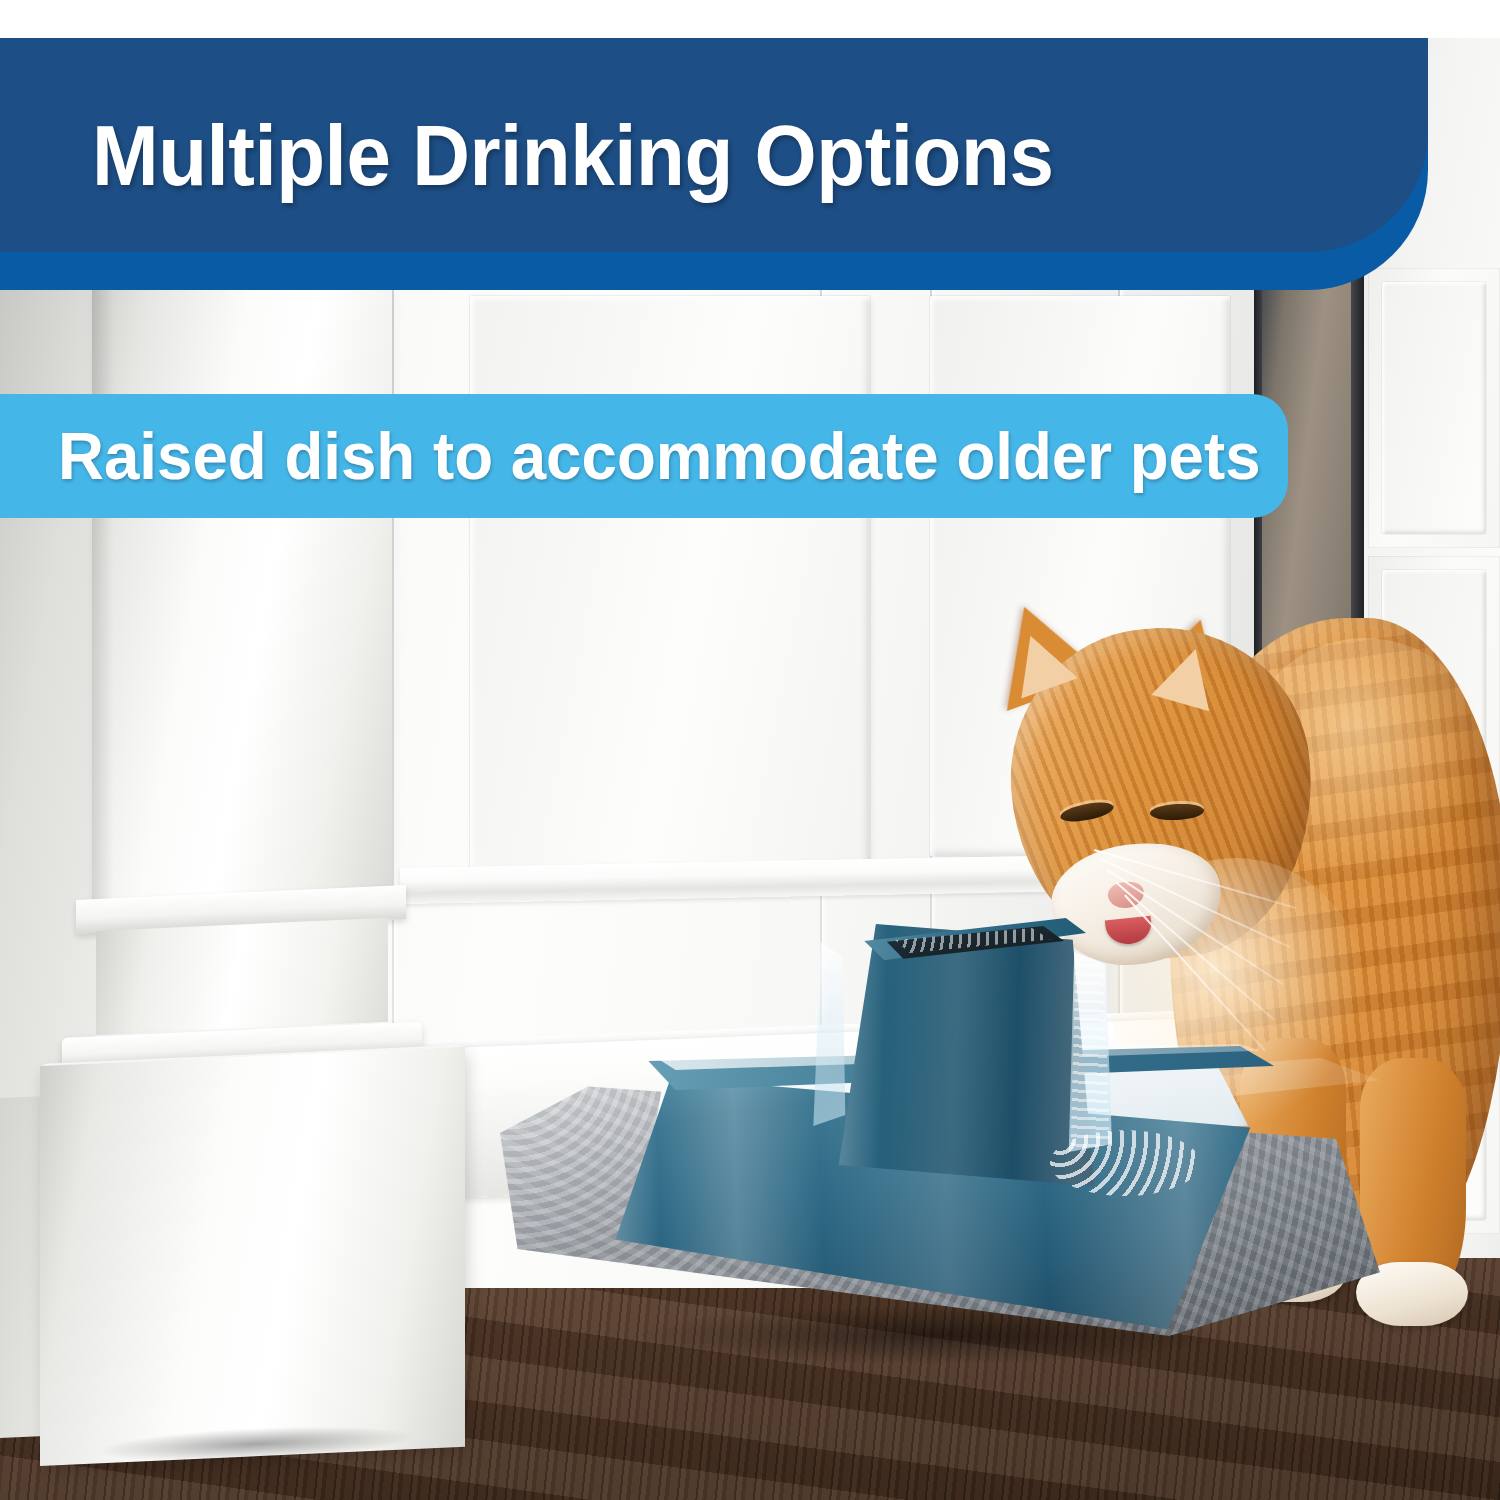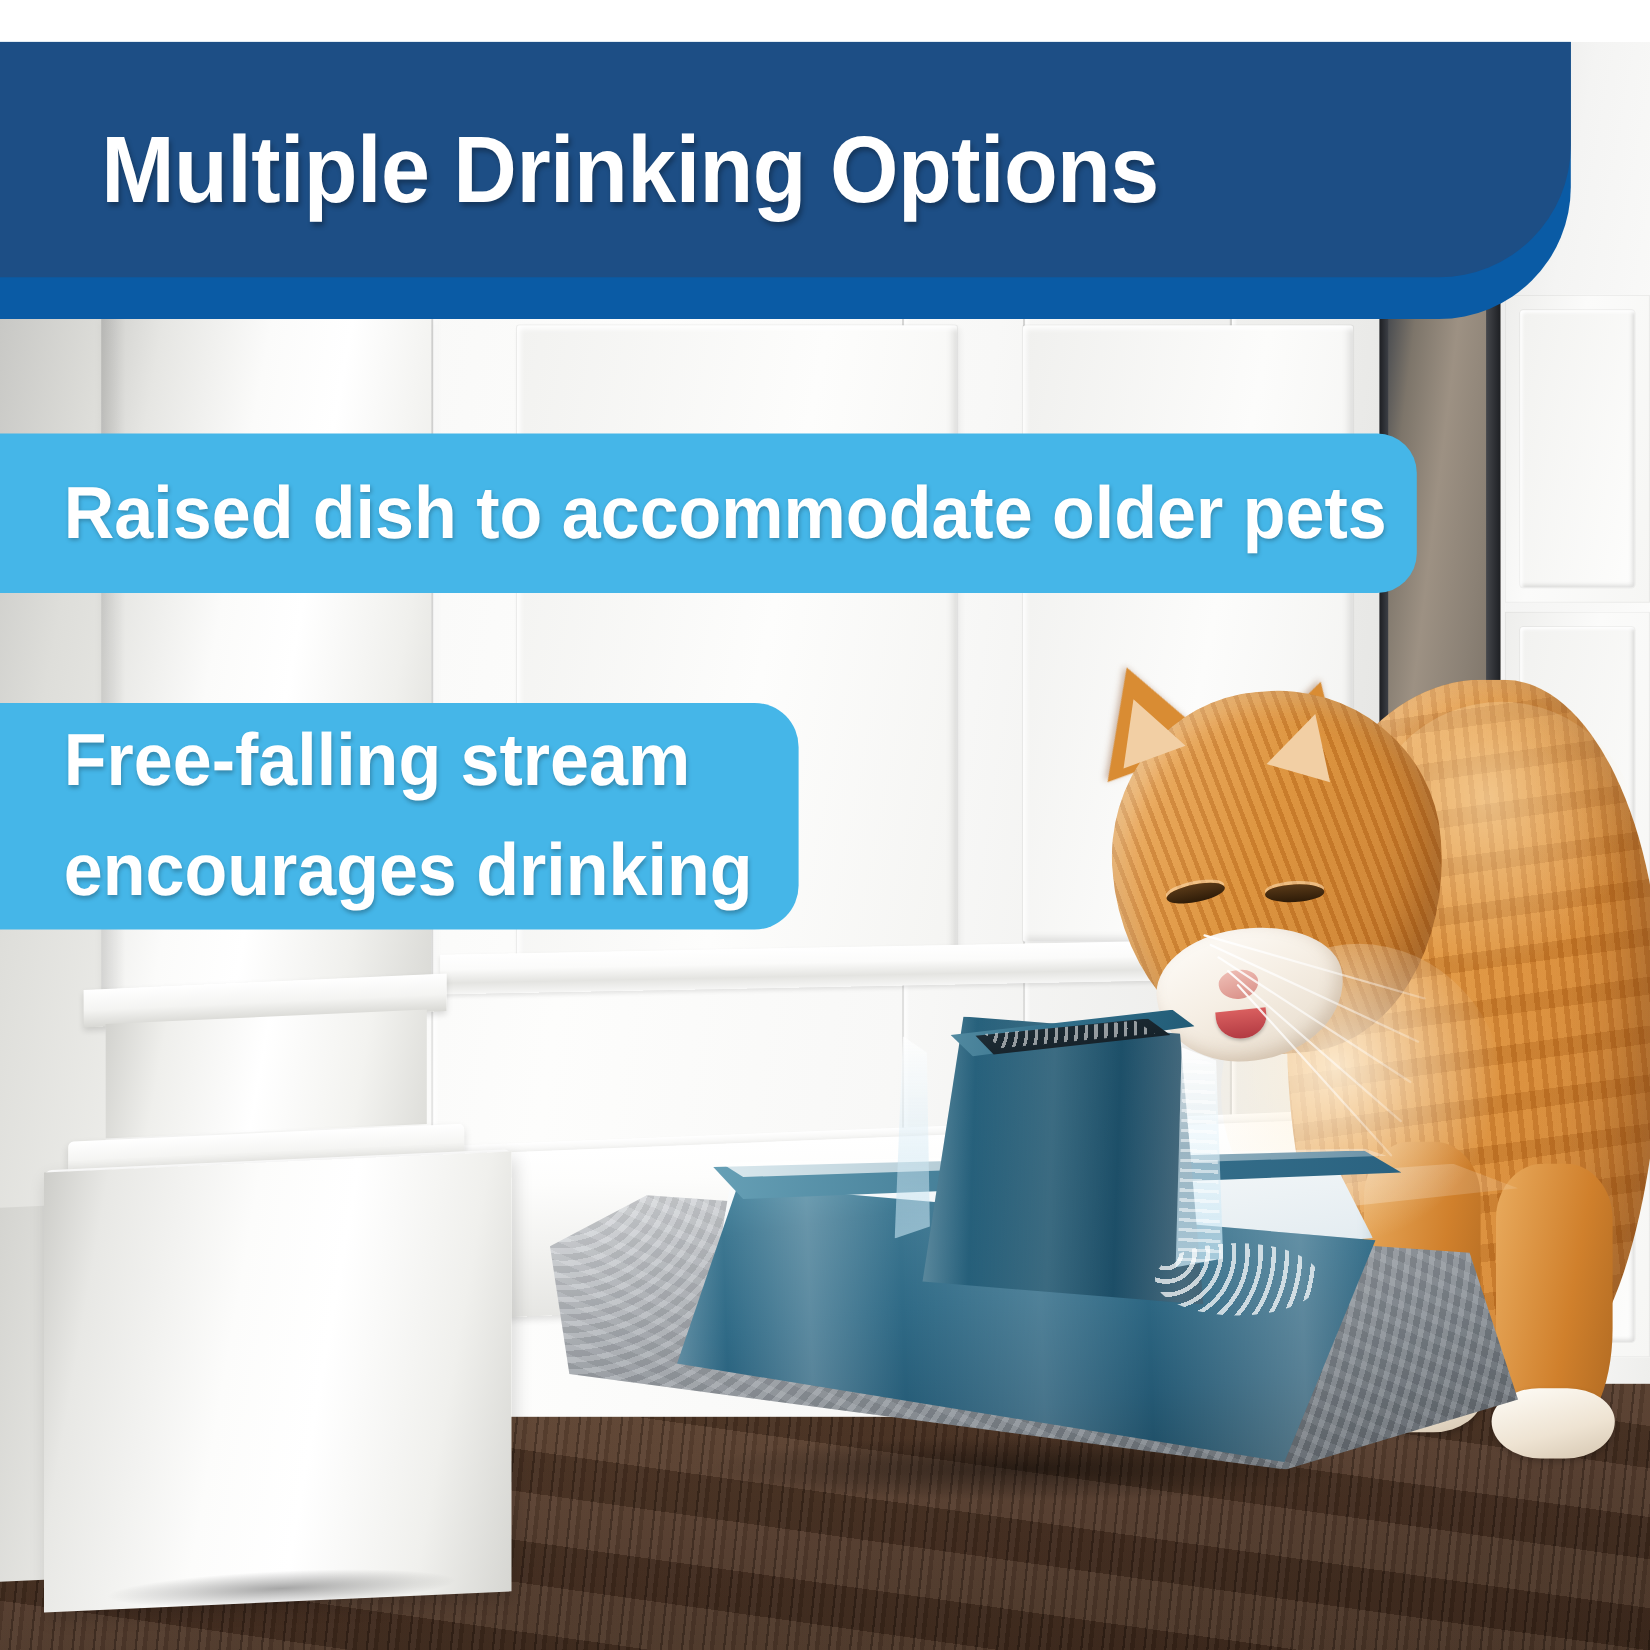--- a/index.html
+++ b/index.html
@@ -434,21 +434,21 @@
     background:var(--accent-light,#45b6e8);
     color:#ffffff;
     font-family:"Liberation Sans", sans-serif;
     font-weight:bold;
     display:flex; flex-direction:column; justify-content:center;
     text-shadow:1px 2px 4px rgba(0,0,0,.26);
   }
   .callout span { display:block; white-space:nowrap; transform:scaleX(.95); transform-origin:left center; }
 
   .callout-1 {
-    left:0; top:356px; width:1288px; height:145px;
+    left:0; top:356px; width:1288px; height:124px;
     border-radius:0 36px 36px 0;
     padding-left:58px;
     font-size:67px; line-height:124px;
   }
   .callout-2 {
     left:0; top:601px; width:726px; height:206px;
     border-radius:0 40px 40px 0;
     padding-left:58px;
     font-size:67px; line-height:100px;
   }
@@ -554,18 +554,14 @@
   </div>
 
   <div class="hdr-accent"></div>
   <div class="hdr-main"></div>
   <div class="hdr-title">Multiple Drinking Options</div>
 
   <div class="callout callout-1">
     <span>Raised dish to accommodate older pets</span>
   </div>
 
-  <div class="callout callout-2">
-    <span>Free-falling stream</span>
-    <span>encourages drinking</span>
-  </div>
 
 </div>
 
 </body></html>

